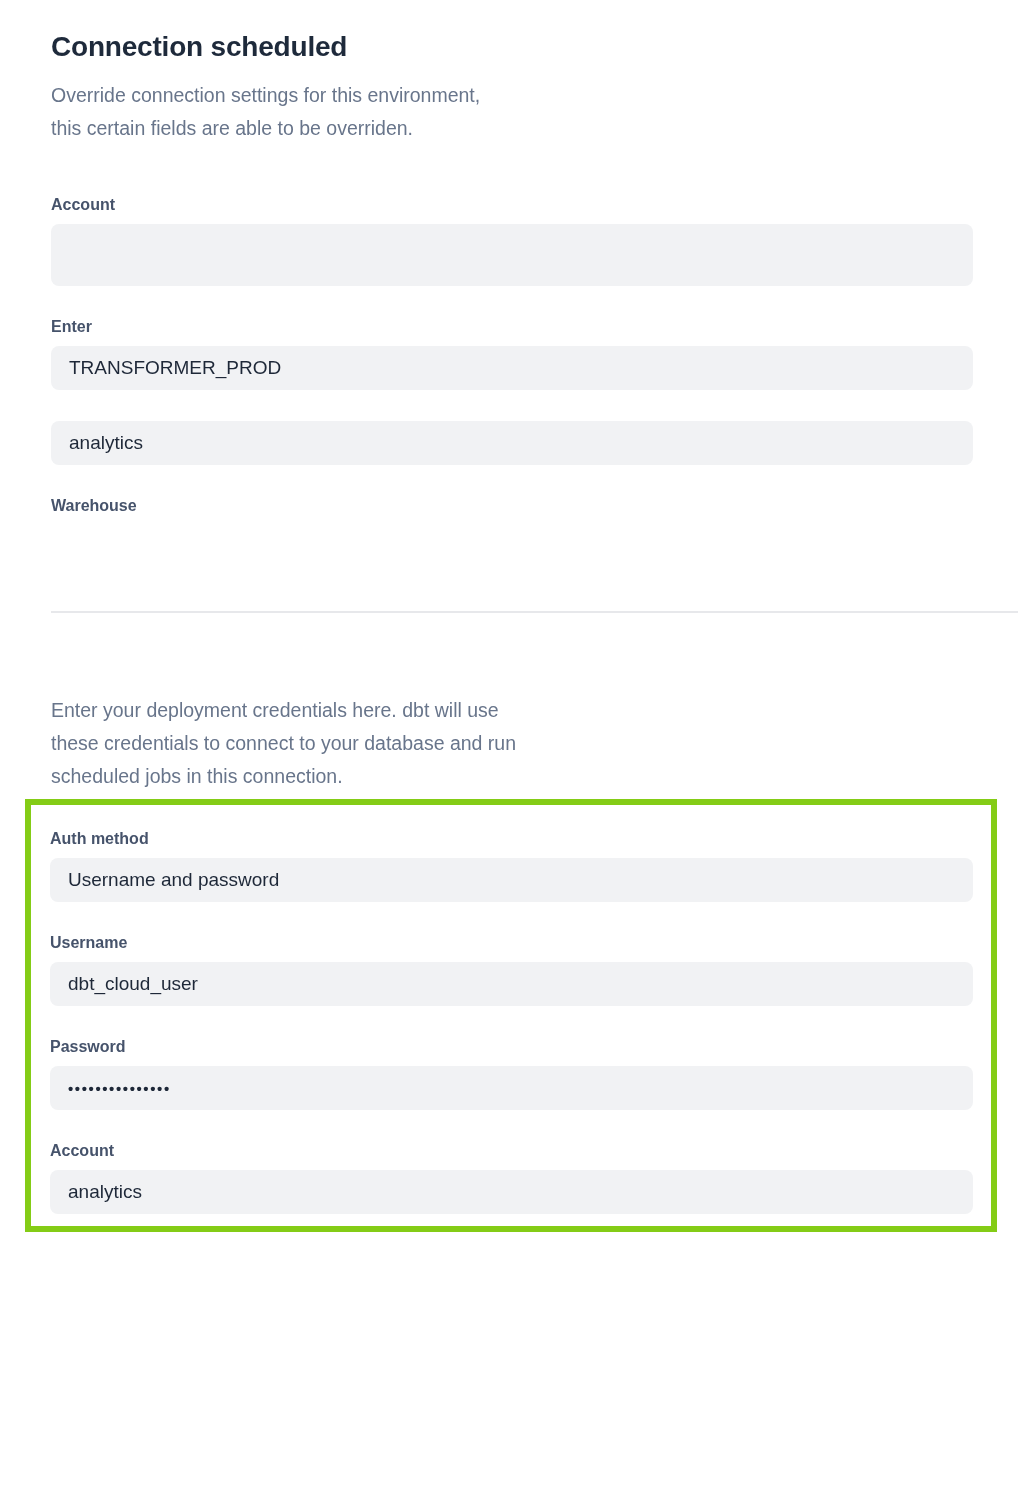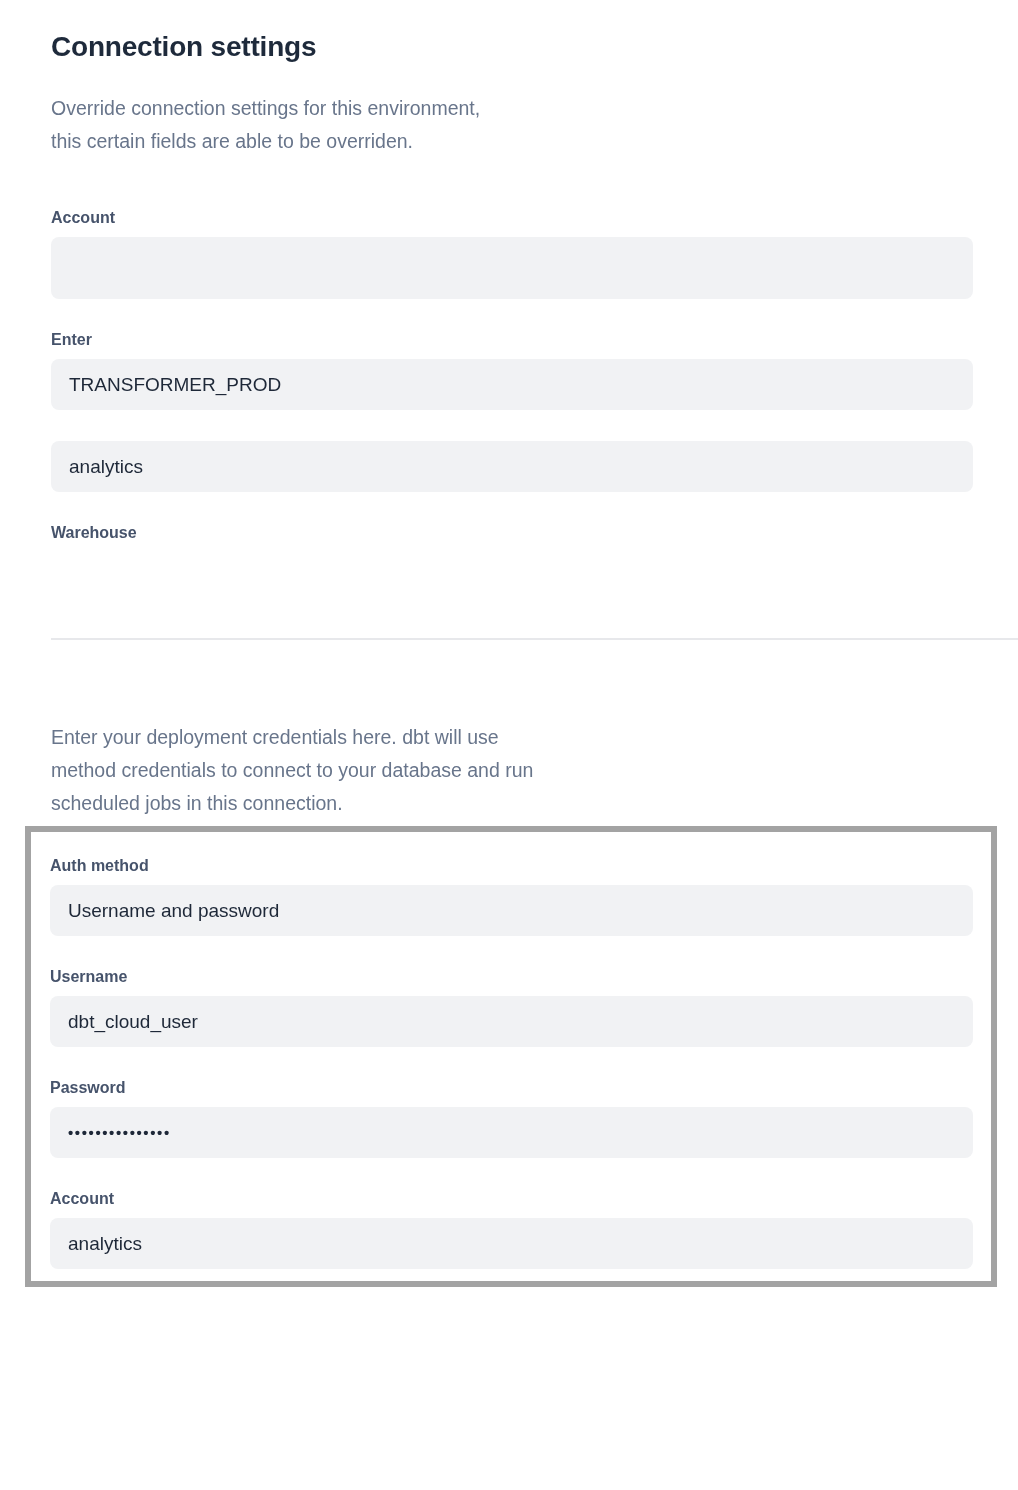--- a/index.html
+++ b/index.html
@@ -15,39 +15,39 @@
   .section-head { padding: 0 45px 0 51px; }
   .section-title {
     margin: 0;
     font-size: 28px;
     line-height: 34px;
     font-weight: 700;
     color: #1e2a3b;
     letter-spacing: -0.2px;
   }
   .section-sub {
-    margin: 28px 0 0 0;
+    margin: 15px 0 0 0;
     font-size: 19.5px;
     line-height: 33px;
     color: #68758b;
   }
   .sub-line { display: block; }
 
   .fields { padding: 0 45px 16px 51px; }
   .field { margin-top: 31px; }
   .field.first { margin-top: 50px; }
   .field-label {
     font-size: 16px;
     line-height: 20px;
     font-weight: 700;
     color: #46536b;
   }
   .field-input {
     margin-top: 9px;
-    height: 51px;
+    height: 44px;
     background: #f1f2f4;
     border-radius: 8px;
     display: flex;
     align-items: center;
     padding: 0 18px;
     font-size: 19px;
     color: #1e2838;
     cursor: text;
   }
   .field-input.tall { height: 62px; }
@@ -62,33 +62,33 @@
     border: none;
     border-top: 2px solid #e7e8eb;
     margin: 79px 0 0 51px;
     height: 0;
   }
 
   .deployment-head { margin-top: 81px; }
 
   .credentials-box {
     margin: 6px 21px 0 25px;
-    border: 6px solid #a3a3a3;
+    border: 6px solid #84cc16;
     padding: 24px 18px 12px 19px;
   }
   .credentials-box .field.first { margin-top: 0; }
 </style>
 </head>
 <body>
 
 <main>
 
   <section style="padding-top:30px;">
     <div class="section-head">
-      <h1 class="section-title">Connection settings</h1>
+      <h1 class="section-title">Connection scheduled</h1>
       <p class="section-sub">
         <span class="sub-line">Override connection settings for this environment,</span>
         <span class="sub-line">this certain fields are able to be overriden.</span>
       </p>
     </div>
 
     <div class="fields">
       <div class="field first">
         <div class="field-label">Account</div>
         <div class="field-input tall"></div>
@@ -108,21 +108,21 @@
       </div>
     </div>
   </section>
 
   <hr class="divider">
 
   <section>
     <div class="section-head deployment-head">
       <p class="section-sub">
         <span class="sub-line">Enter your deployment credentials here. dbt will use</span>
-        <span class="sub-line">method credentials to connect to your database and run</span>
+        <span class="sub-line">these credentials to connect to your database and run</span>
         <span class="sub-line">scheduled jobs in this connection.</span>
       </p>
     </div>
 
     <div class="credentials-box">
       <div class="field first">
         <div class="field-label">Auth method</div>
         <div class="field-input">Username and password</div>
       </div>
 

